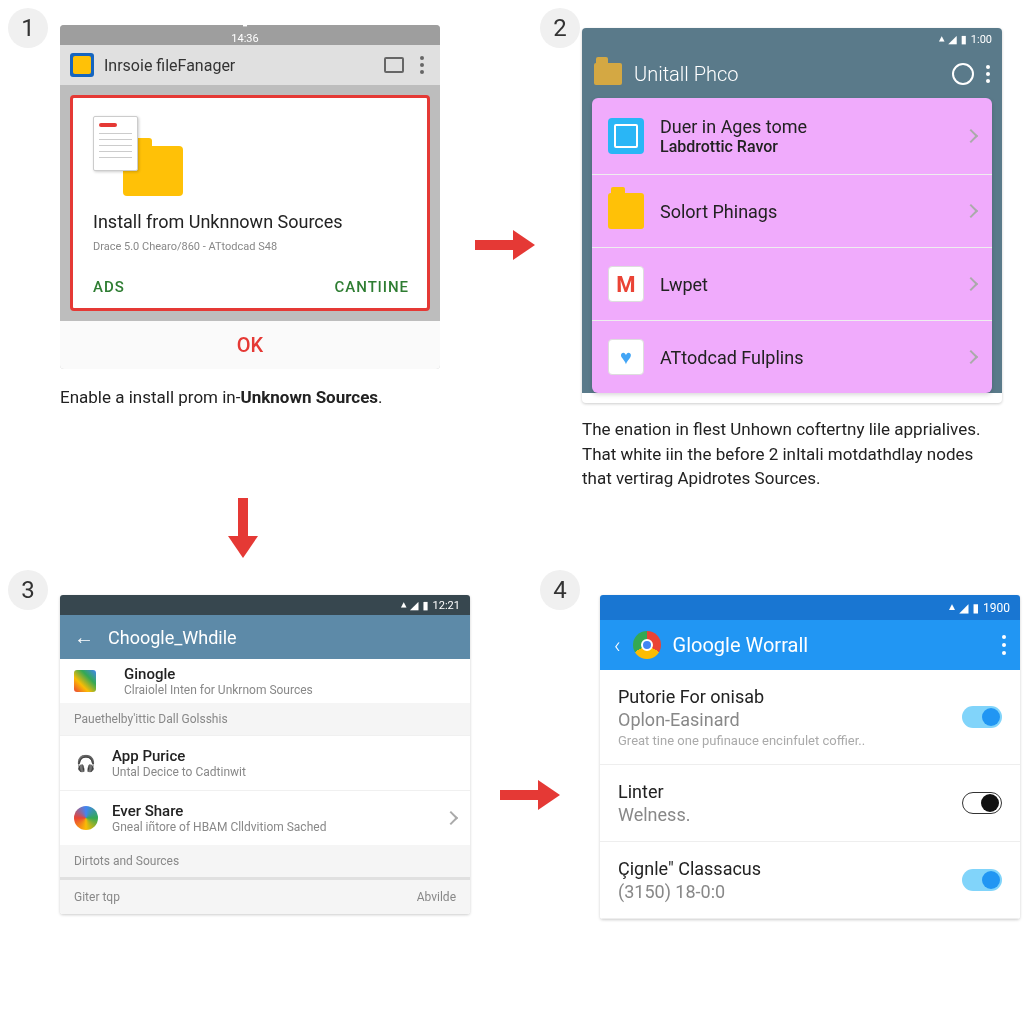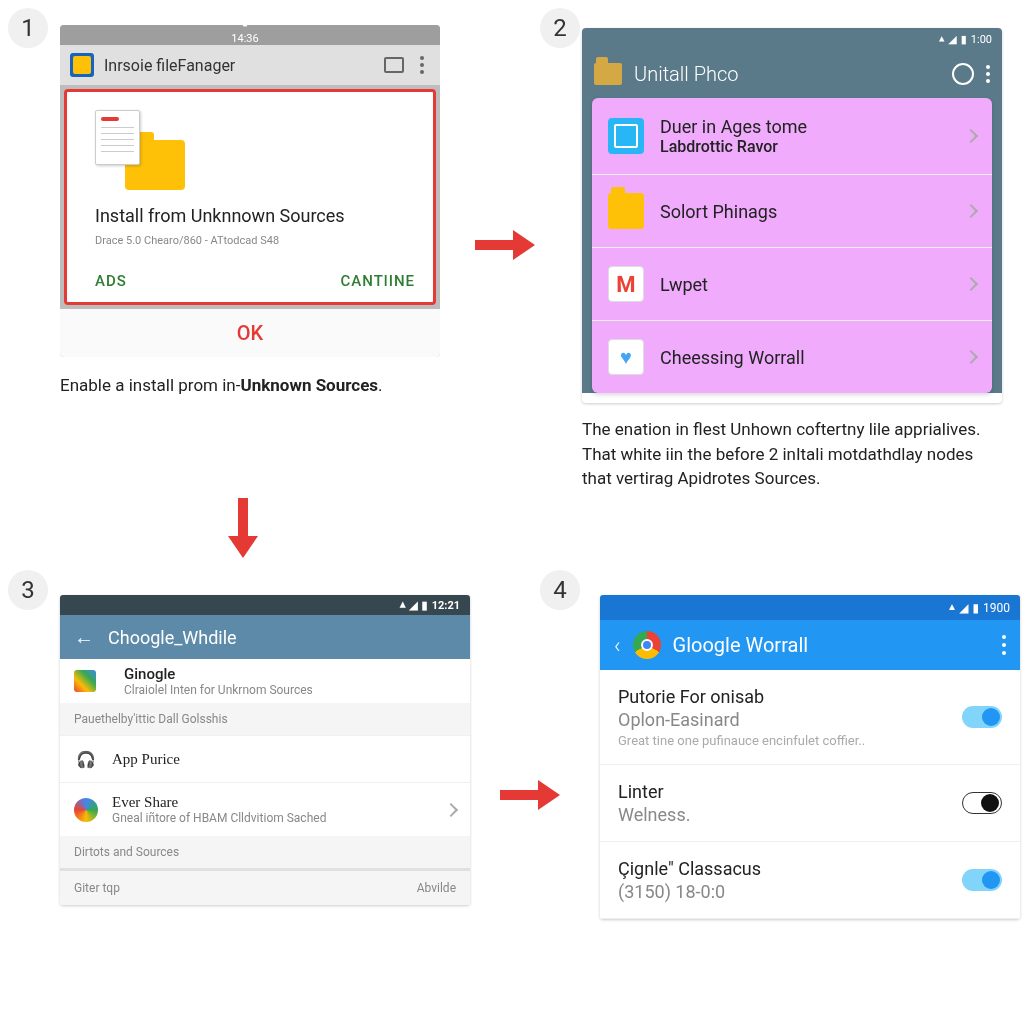--- a/index.html
+++ b/index.html
@@ -12,21 +12,21 @@
 .p1 { left: 60px; top: 25px; width: 380px; }
 .p1-frame { background: #bdbdbd; border-radius: 4px; overflow: hidden; }
 .statusbar { height: 20px; background: #9e9e9e; display: flex; justify-content: flex-end; align-items: center; padding-right: 10px; color: #fff; font-size: 11px; gap: 4px; flex-direction: column; }
 .p1-titlebar { height: 40px; background: #e0e0e0; display: flex; align-items: center; padding: 0 10px; gap: 10px; }
 .p1-app-icon { width: 24px; height: 24px; background: #1565c0; border-radius: 3px; position: relative; }
 .p1-app-icon::after { content:''; position:absolute; inset:3px; background:#ffc107; border-radius:2px; }
 .p1-title { flex: 1; font-size: 16px; color: #333; }
 .cast-icon { width: 20px; height: 16px; border: 2px solid #666; border-radius: 2px; }
 .more-icon { display: flex; flex-direction: column; gap: 3px; padding: 0 6px;}
 .more-icon span { width: 4px; height: 4px; background: #666; border-radius: 50%; }
-.p1-dialog { margin: 4px; background: #fff; border: 3px solid #e53935; border-radius: 4px; padding: 18px 18px 0 28px; position: relative; }
+.p1-dialog { margin: 10px; background: #fff; border: 3px solid #e53935; border-radius: 4px; padding: 18px 18px 0 20px; position: relative; }
 .p1-doc-icon { position: relative; width: 90px; height: 80px; margin-bottom: 15px; }
 .p1-folder { position: absolute; width: 60px; height: 50px; background: #ffc107; border-radius: 4px; bottom: 0; right: 0; }
 .p1-folder::before { content:''; position:absolute; width:25px; height:8px; background:#ffc107; border-radius:3px 3px 0 0; top:-8px; left:4px;}
 .p1-paper { position: absolute; width: 45px; height: 55px; background: #fff; border: 1px solid #ccc; border-radius: 2px; top: 0; left: 0; box-shadow: 1px 1px 3px rgba(0,0,0,.2);}
 .p1-paper::before { content:''; position:absolute; top:6px; left:5px; width:18px; height:4px; background:#e53935; border-radius:2px;}
 .p1-paper::after { content:''; position:absolute; top:16px; left:5px; right:5px; height:28px; background: repeating-linear-gradient(#ccc 0 1px, transparent 1px 6px);}
 .p1-heading { font-size: 18px; color: #222; margin-bottom: 8px; }
 .p1-sub { font-size: 11px; color: #888; margin-bottom: 25px; }
 .p1-actions { display: flex; justify-content: space-between; padding-bottom: 12px; }
 .p1-btn { color: #2e7d32; font-size: 15px; font-weight: 500; letter-spacing: 1px; }
@@ -68,34 +68,34 @@
 .icon-folder2 { background:#ffc107; border-radius:3px; position:relative;}
 .icon-folder2::before{content:'';position:absolute;width:14px;height:6px;background:#ffc107;top:-6px;left:3px;border-radius:2px 2px 0 0;}
 .icon-gmail { background:#fff; border:1px solid #ddd; border-radius:4px; display:flex; align-items:center; justify-content:center; color:#ea4335; font-size:22px; font-weight:bold;}
 .icon-heart { background:#fff; border:1px solid #ddd; border-radius:4px; display:flex; align-items:center; justify-content:center;}
 .icon-heart::after { content:'♥'; color:#42a5f5; font-size:20px;}
 .p2-caption { margin-top:14px; font-size:17px; color:#222; line-height:1.45;}
 
 
 .p3 { left: 60px; top: 595px; width: 410px;}
 .p3-frame { border-radius:3px; overflow:hidden; box-shadow:0 1px 3px rgba(0,0,0,.2);}
-.p3-status { height:20px; background:#37474f; display:flex; justify-content:flex-end; align-items:center; color:#fff; font-size:11px; padding-right:10px; gap:4px;font-weight:bold;}
+.p3-status { height:20px; background:#37474f; display:flex; justify-content:flex-end; align-items:center; color:#fff; font-size:11px; padding-right:10px; gap:4px;}
 .p3-appbar { height:44px; background:#5d8aa8; display:flex; align-items:center; padding:0 14px; gap:14px; color:#fff;}
 .back-arrow { font-size:20px;}
 .p3-title { font-size:18px; font-weight:400;}
 .p3-body { background:#fafafa;}
 .p3-head-item { display:flex; gap:28px; padding:6px 14px; align-items:center; background:#fff;}
 .p3-head-ic { width:22px; height:22px; background:linear-gradient(45deg,#ea4335,#fbbc04,#34a853,#4285f4); border-radius:3px;}
 .p3-head-t { font-size:15px; font-weight:500; color:#222;}
 .p3-head-s { font-size:12px; color:#888;}
 .p3-section { padding:9px 14px; font-size:12px; color:#888; background:#f5f5f5;}
 .p3-row { display:flex; align-items:center; padding:11px 14px; gap:14px; background:#fff; border-top:1px solid #f0f0f0;}
 .p3-row-ic { width:24px; height:24px; flex-shrink:0;}
 .p3-row-body { flex:1;}
-.p3-row-t { font-size:15px; font-weight:500; color:#222;font-family:Liberation Serif, serif;}
+.p3-row-t { font-size:15px; font-weight:500; color:#222;}
 .p3-row-s { font-size:12px; color:#888;}
 .ic-red { background:#fff; display:flex; align-items:center; justify-content:center;}
 .ic-red::after { content:'🎧'; font-size:16px; color:#e53935;}
 .ic-globe { border-radius:50%; background:conic-gradient(#4285f4,#34a853,#fbbc04,#ea4335,#4285f4);}
 .ic-fold { background:#ffc107; border-radius:2px;}
 .p3-footer { display:flex; justify-content:space-between; padding:10px 14px; font-size:12px; color:#888; background:#f5f5f5; border-top:3px solid #e0e0e0;}
 
 
 .p4 { left: 600px; top: 595px; width: 420px;}
 .p4-frame { border-radius:3px; overflow:hidden; box-shadow:0 1px 3px rgba(0,0,0,.2);}
@@ -211,21 +211,21 @@
         <div class="p2-item">
           <div class="p2-item-icon icon-gmail">M</div>
           <div class="p2-item-body">
               <div class="p2-item-title">Lwpet</div>
             </div>
           <div class="chevron"></div>
         </div>
         <div class="p2-item">
           <div class="p2-item-icon icon-heart"></div>
           <div class="p2-item-body">
-              <div class="p2-item-title">Cheessing Worrall</div>
+              <div class="p2-item-title">ATtodcad Fulplins</div>
             </div>
           <div class="chevron"></div>
         </div>
       </div>
     </div>
   </div>
   <div class="p2-caption">The enation in flest Unhown coftertny lile apprialives. That white iin the before 2 inItali motdathdlay nodes that vertirag Apidrotes Sources.</div>
 </div>
 
 <div class="panel p3">
@@ -246,20 +246,21 @@
         <div>
           <div class="p3-head-t">Ginogle</div>
           <div class="p3-head-s">Clraiolel Inten for Unkrnom Sources</div>
         </div>
       </div>
       <div class="p3-section">Pauethelby'ittic Dall Golsshis</div>
       <div class="p3-row">
         <div class="p3-row-ic ic-red"></div>
         <div class="p3-row-body">
           <div class="p3-row-t">App Purice</div>
+          <div class="p3-row-s">Untal Decice to Cadtinwit</div>
         </div>
       </div>
       <div class="p3-row">
         <div class="p3-row-ic ic-globe"></div>
         <div class="p3-row-body">
           <div class="p3-row-t">Ever Share</div>
           <div class="p3-row-s">Gneal iñtore of HBAM Clldvitiom Sached</div>
         </div>
         <div class="chevron"></div>
       </div>

